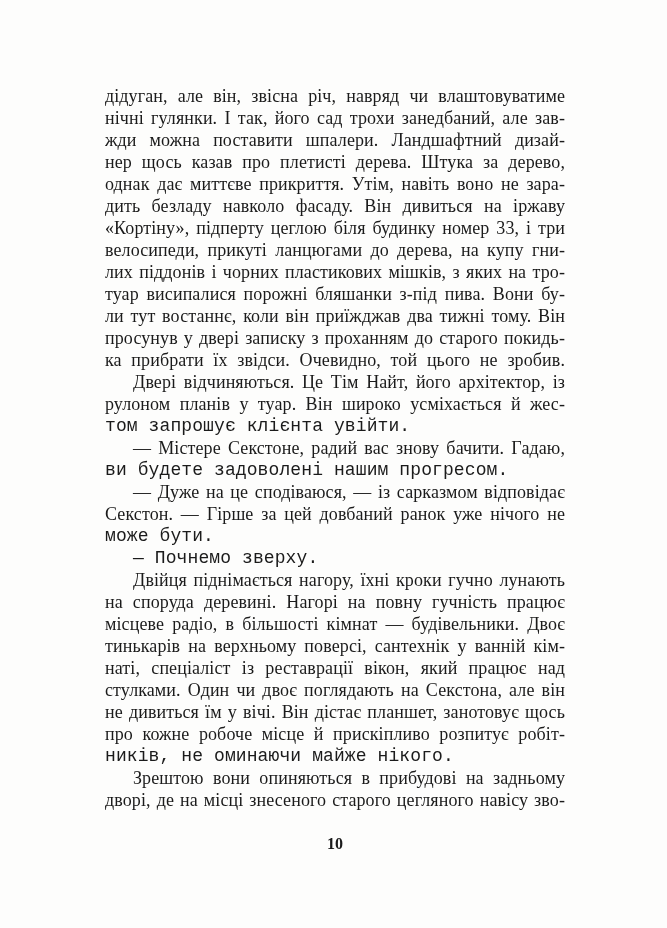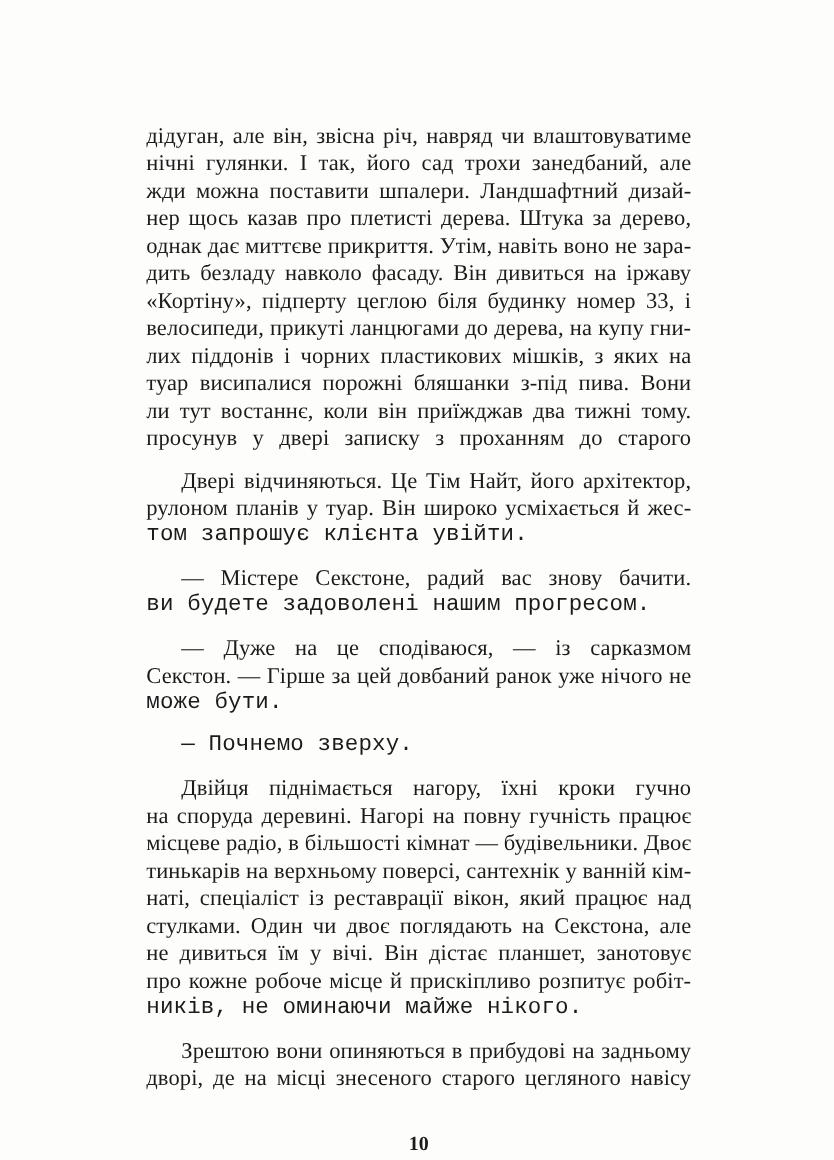--- a/index.html
+++ b/index.html
@@ -18,21 +18,21 @@
   .book-page {
     position: absolute;
     left: 105px;
     top: 85px;
     width: 460px;
   }
   .text-block {
     width: 460px;
   }
   .paragraph {
-    margin: 12px;
+    margin: 0;
     padding: 0;
   }
   .line {
     font-size: 18px;
     line-height: 22px;
     height: 22px;
     text-align: justify;
     text-align-last: justify;
     -moz-text-align-last: justify;
     letter-spacing: 0.1px;
@@ -41,21 +41,21 @@
   }
   .line.no-stretch {
     text-align-last: left;
     font-family: Liberation Mono, monospace;
     -moz-text-align-last: left;
   }
   .line.indent {
     text-indent: 28px;
   }
   .page-number {
-    margin-top: 34px;
+    margin-top: 24px;
     width: 460px;
     text-align: center;
     font-weight: bold;
     font-size: 16px;
     line-height: 18px;
   }
 </style>
 </head>
 <body style="background: rgb(253, 253, 252); color: rgb(27, 27, 27);">
 
@@ -67,20 +67,21 @@
         <div class="line">жди можна поставити шпалери. Ландшафтний дизай-</div>
         <div class="line">нер щось казав про плетисті дерева. Штука за дерево,</div>
         <div class="line">однак дає миттєве прикриття. Утім, навіть воно не зара-</div>
         <div class="line">дить безладу навколо фасаду. Він дивиться на іржаву</div>
         <div class="line">«Кортіну», підперту цеглою біля будинку номер 33, і три</div>
         <div class="line">велосипеди, прикуті ланцюгами до дерева, на купу гни-</div>
         <div class="line">лих піддонів і чорних пластикових мішків, з яких на тро-</div>
         <div class="line">туар висипалися порожні бляшанки з-під пива. Вони бу-</div>
         <div class="line">ли тут востаннє, коли він приїжджав два тижні тому. Він</div>
         <div class="line">просунув у двері записку з проханням до старого покидь-</div>
+        <div class="line">ка прибрати їх звідси. Очевидно, той цього не зробив.</div>
       </div>
       <div class="paragraph">
         <div class="line indent">Двері відчиняються. Це Тім Найт, його архітектор, із</div>
         <div class="line">рулоном планів у туар. Він широко усміхається й жес-</div>
         <div class="line no-stretch">том запрошує клієнта увійти.</div>
       </div>
       <div class="paragraph">
         <div class="line indent">— Містере Секстоне, радий вас знову бачити. Гадаю,</div>
         <div class="line no-stretch">ви будете задоволені нашим прогресом.</div>
       </div>

